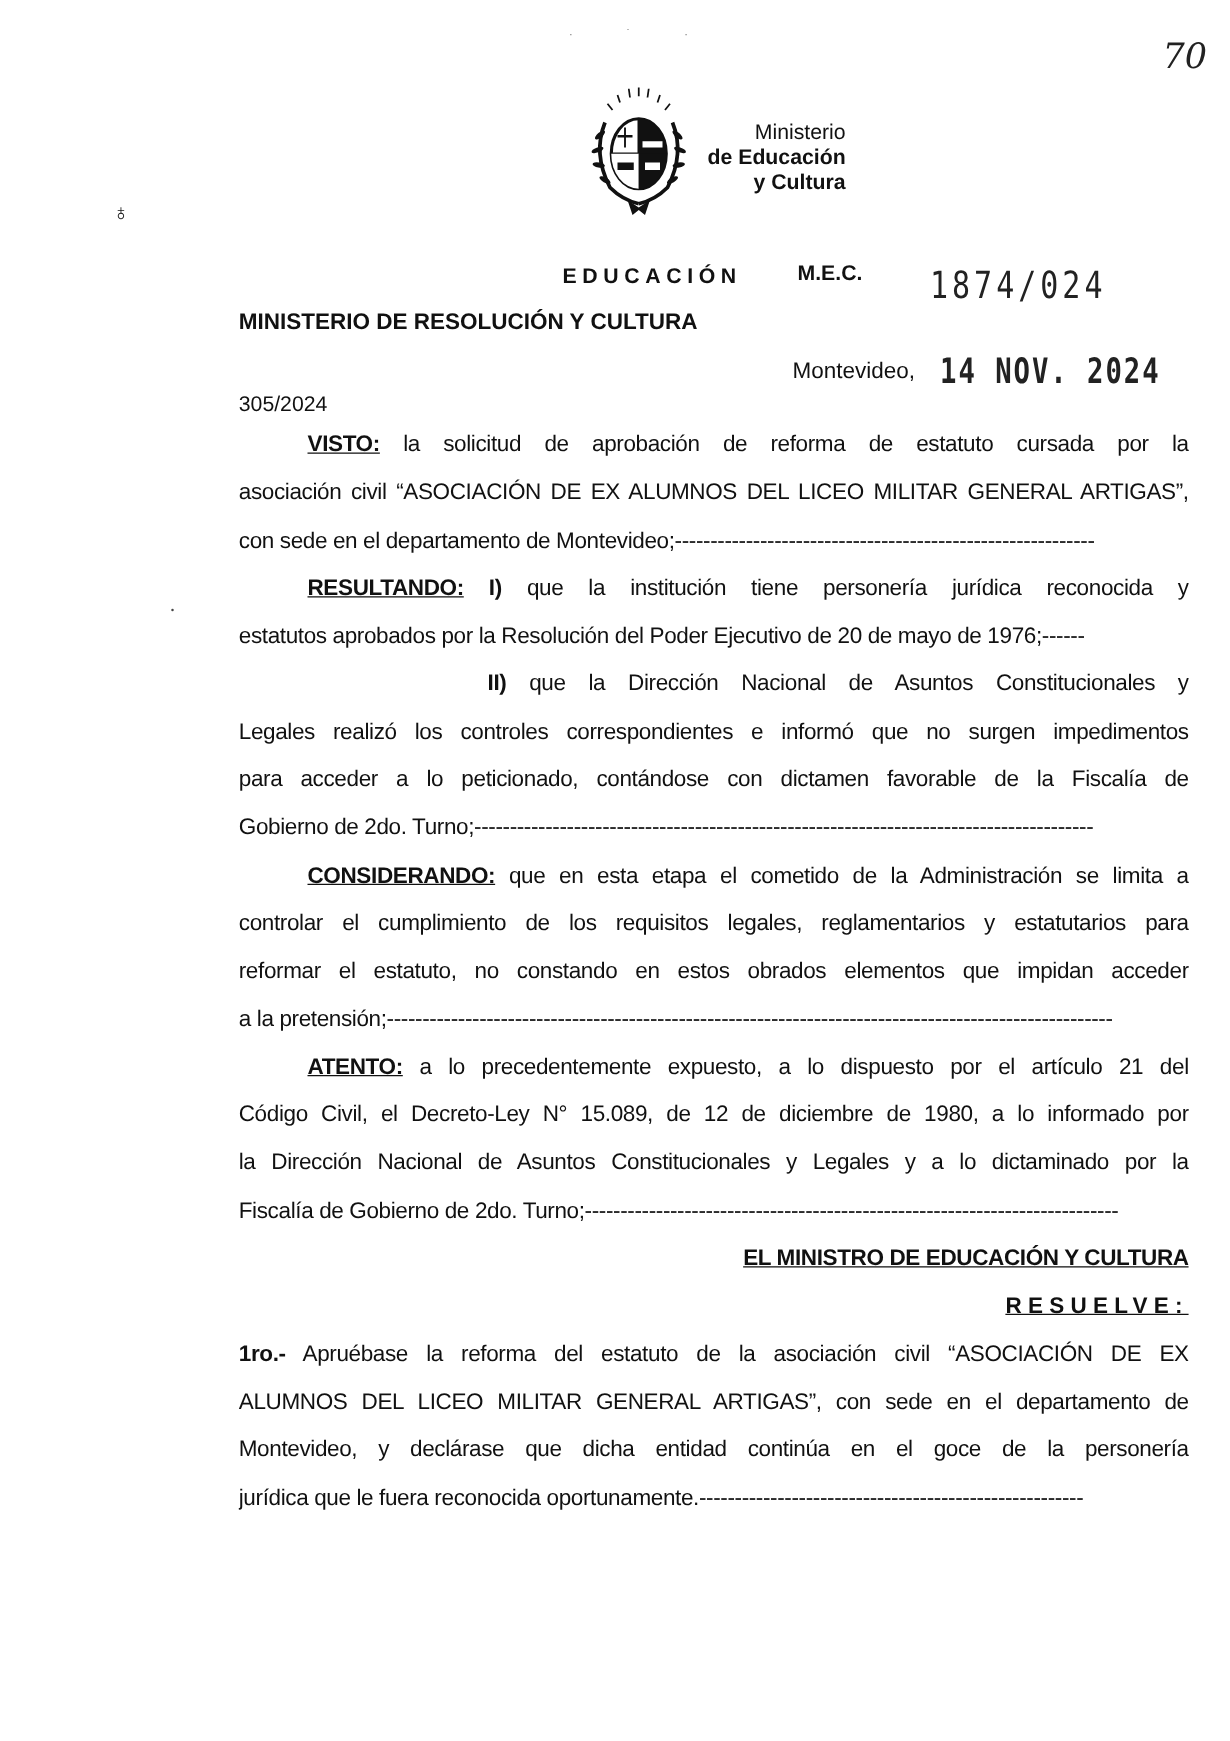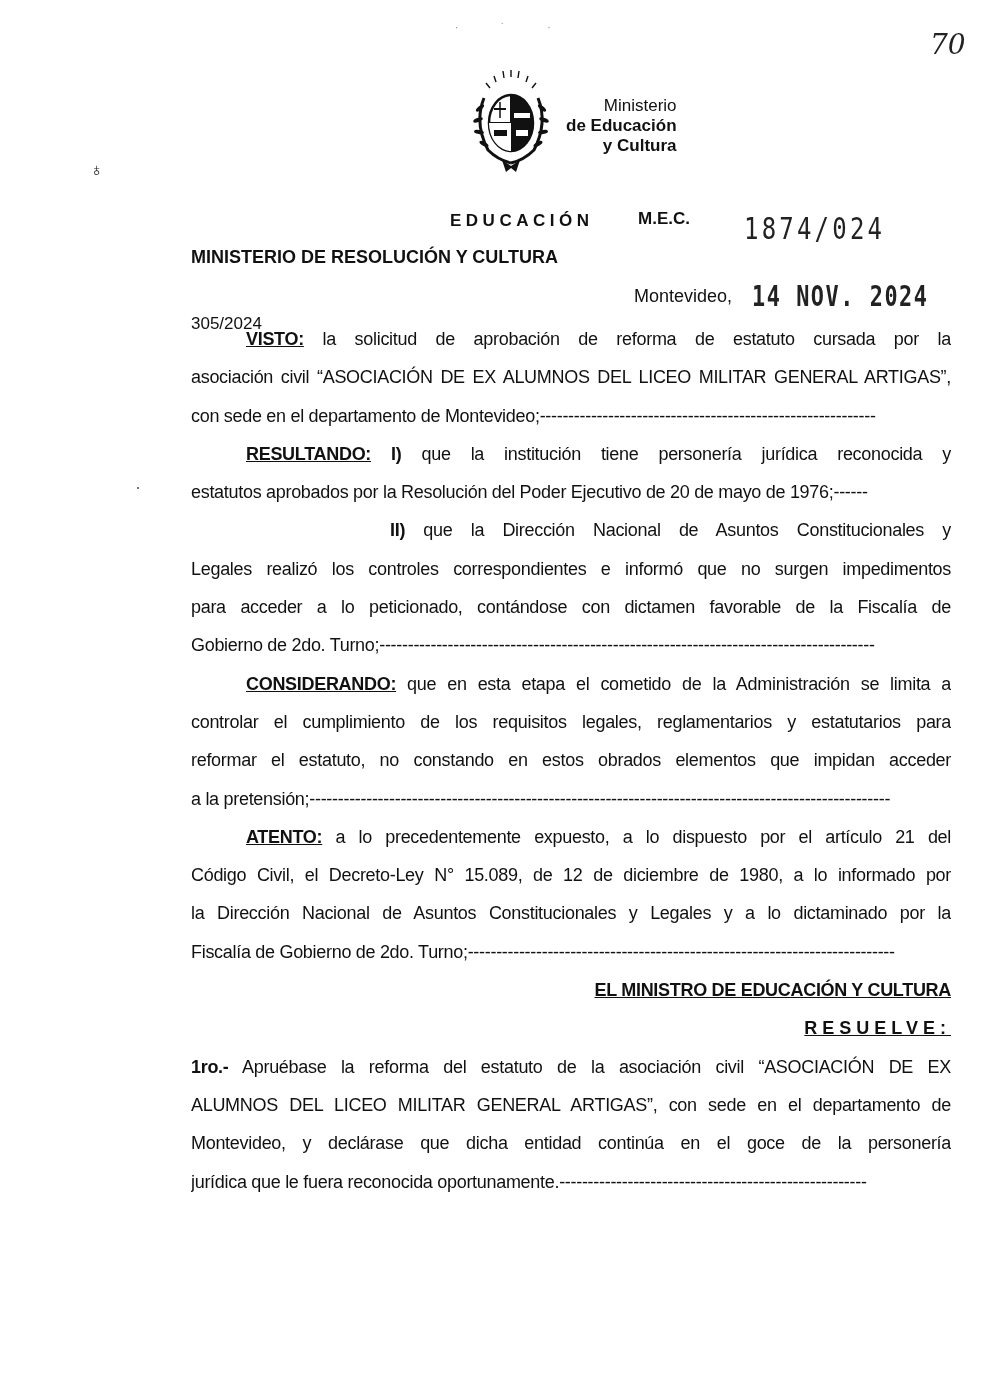--- a/index.html
+++ b/index.html
@@ -82,21 +82,21 @@
 </div>
 
 <div class="abs res-title">EDUCACIÓN</div>
 <div class="abs res-mec">M.E.C.</div>
 <div class="abs res-number">1874/024</div>
 <div class="abs ministry">MINISTERIO DE RESOLUCIÓN Y CULTURA</div>
 <div class="abs expediente">305/2024</div>
 <div class="abs place">Montevideo,</div>
 <div class="abs date-stamp">14 NOV. 2024</div>
 
-<div class="abs body-text" style="top:320px;">
+<div class="abs body-text" style="top:336px;">
 
   <span class="line just indent"><span class="kw">VISTO:</span><span> la solicitud de aprobación de reforma de estatuto cursada por la</span></span>
   <span class="line just">asociación civil “ASOCIACIÓN DE EX ALUMNOS DEL LICEO MILITAR GENERAL ARTIGAS”,</span>
   <span class="line">con sede en el departamento de Montevideo;-----------------------------------------------------------</span>
 
   <span class="line just indent"><span class="kw">RESULTANDO:</span><span class="bold"> I)</span><span> que la institución tiene personería jurídica reconocida y</span></span>
   <span class="line">estatutos aprobados por la Resolución del Poder Ejecutivo de 20 de mayo de 1976;------</span>
   <span class="line just indent2"><span class="bold">II)</span><span> que la Dirección Nacional de Asuntos Constitucionales y</span></span>
   <span class="line just">Legales realizó los controles correspondientes e informó que no surgen impedimentos</span>
   <span class="line just">para acceder a lo peticionado, contándose con dictamen favorable de la Fiscalía de</span>

